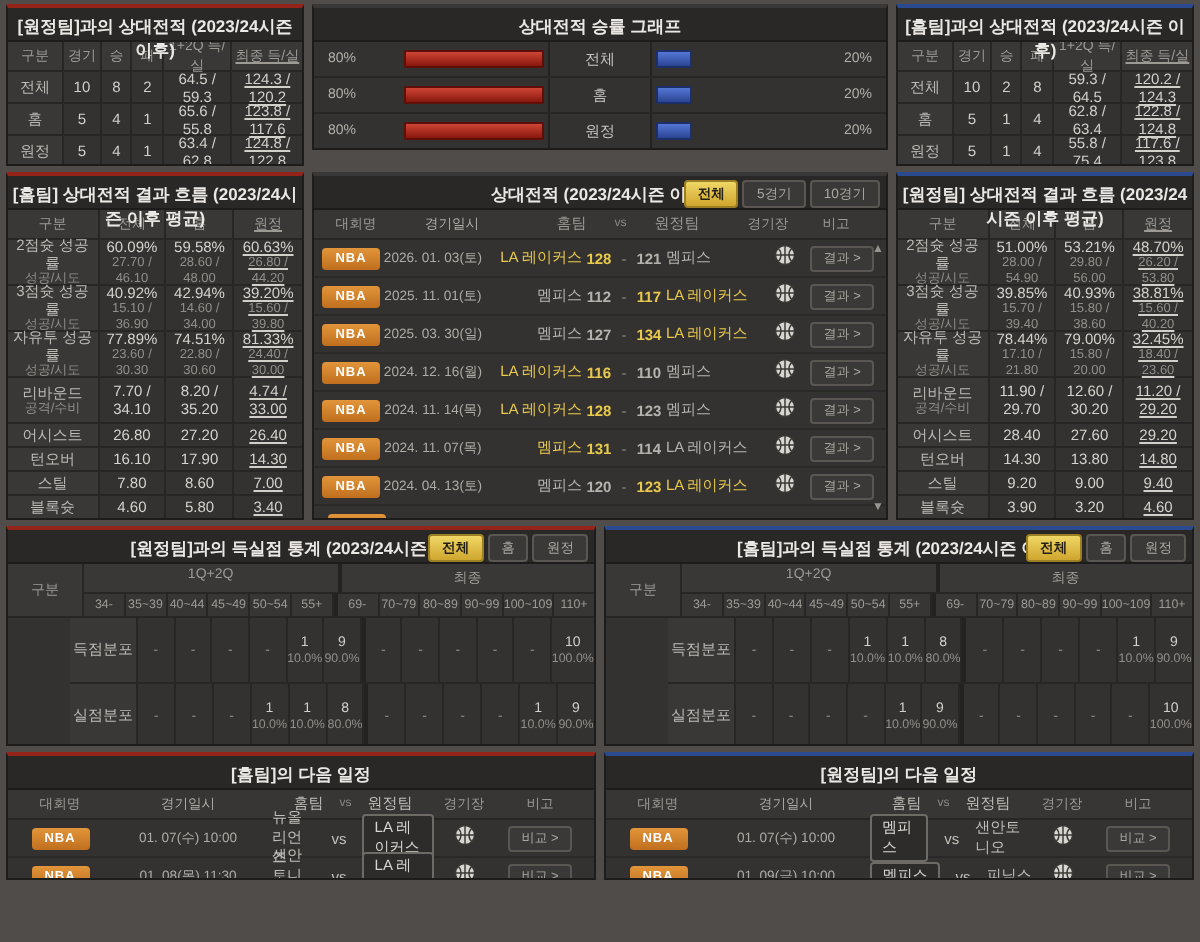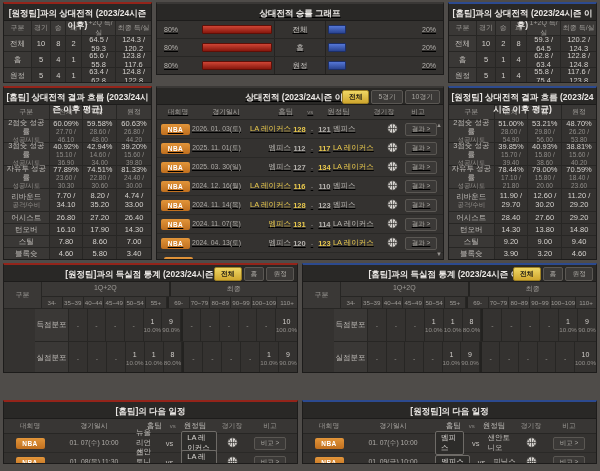--- a/index.html
+++ b/index.html
@@ -3,28 +3,28 @@
 <meta charset="utf-8">
 <style>
   * { box-sizing: border-box; margin: 0; padding: 0; }
   html,body { width:600px; height:471px; }
   body { background:#4f4c49; font-family:"Liberation Sans",sans-serif; overflow:hidden; }
   .page { width:600px; height:471px; padding:2px 3px; display:flex; flex-direction:column; gap:3px; }
   .cols { display:flex; gap:4px; align-items:flex-start; }
   .panel { background:#343230; border:1px solid #1d1c1b; border-top:2px solid #3a3836; overflow:hidden; }
   .acc-r { border-top-color:#94241a; }
   .acc-b { border-top-color:#2c4a8f; }
-  .w-sm { width:149px; } .w-md { width:288px;text-decoration:underline; } .w-half { width:295px; }
+  .w-sm { width:149px; } .w-md { width:288px; } .w-half { width:295px; }
   .p-title { position:relative; background:#292826; color:#eae7e4; font-size:8.5px; font-weight:bold;
              text-align:center; padding:4px 2px 3px; border-bottom:1px solid #1d1c1b; height:17px; }
   
   .trow { display:flex; border-bottom:1px solid #272624; }
   .tc { display:flex; align-items:center; justify-content:center; border-right:1px solid #272624;
         color:#d2cfcb; font-size:7.5px; padding:0 1px; text-align:center; }
-  .tc:last-child { border-right:none; }
+  .tc:last-child { border-right:none;text-decoration:underline; }
   .thead .tc { background:#3a3836; color:#9d9a96; font-size:7px; height:14px; }
   .tc.lab { background:#3a3836; color:#bdbab6; }
   
   .h2h { height:81px; }
   .h2h .trow:not(.thead) { height:16px; }
   .h2h .c0{width:19%} .h2h .c1{width:13%} .h2h .c2{width:10.5%} .h2h .c3{width:10.5%}
   .h2h .c4{width:23.5%} .h2h .c5{width:23.5%}
   
   .graph { height:73px; }
   .g-row { display:flex; align-items:center; height:18px; border-bottom:1px solid #272624; padding:0 3px; }
@@ -91,21 +91,21 @@
   .sc-lab { width:13%; background:#3a3836; color:#bdbab6; font-size:7.5px; display:flex;
             align-items:center; justify-content:center; border-right:1px solid #272624; }
   .sc-cells { flex:1; display:flex; }
   .sc-cell { flex:1; display:flex; flex-direction:column; align-items:center; justify-content:center;
              border-right:1px solid #272624; color:#8f8c88; font-size:7px; }
   .sc-cell:nth-child(7) { border-left:2px solid #232220; }
   .sc-cell:last-child { border-right:none; }
   .sc-n { color:#d2cfcb; font-size:7px; line-height:8px; }
   .sc-p { color:#918e8a; font-size:6.2px; line-height:7px; }
   
-  .sched { height:64px;margin-top:24px; }
+  .sched { height:64px; }
   .sd-item { display:flex; align-items:center; height:19px; border-bottom:1px solid #2a2927; padding:0 4px; }
   .sd-league { width:44px; display:flex; justify-content:center; }
   .sd-date { width:84px; font-size:6.8px; color:#aeaba7; text-align:center; }
   .sd-teams { flex:1; display:flex; align-items:center; justify-content:center; gap:8px;
               font-size:7.5px; color:#c2bfbb; }
   .hl-box { border:1px solid #6e6b67; background:#2d2c2a; padding:1px 5px; border-radius:2px; color:#d8d5d1; }
   .sd-venue { width:30px; display:flex; justify-content:center; }
   .sd-note { width:46px; display:flex; justify-content:center; }
 </style>
 </head>
@@ -603,21 +603,21 @@
             </div>
             <div class="tc cv">
               <div class="f-main">78.44%</div>
               <div class="f-sub">17.10 / 21.80</div>
             </div>
             <div class="tc cv">
               <div class="f-main">79.00%</div>
               <div class="f-sub">15.80 / 20.00</div>
             </div>
             <div class="tc cv">
-              <div class="f-main">70.59%</div>
+              <div class="f-main">32.45%</div>
               <div class="f-sub">18.40 / 23.60</div>
             </div>
           </div>
           <div class="trow dual">
             <div class="tc c0 lab">
               <div class="f-main">리바운드</div>
               <div class="f-sub">공격/수비</div>
             </div>
             <div class="tc cv">
               <div class="f-main">11.90 / 29.70</div>

